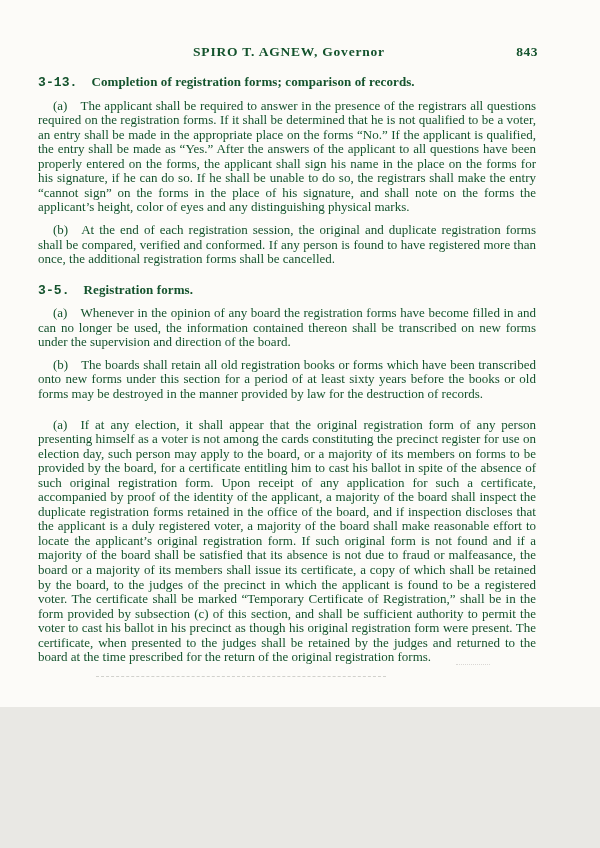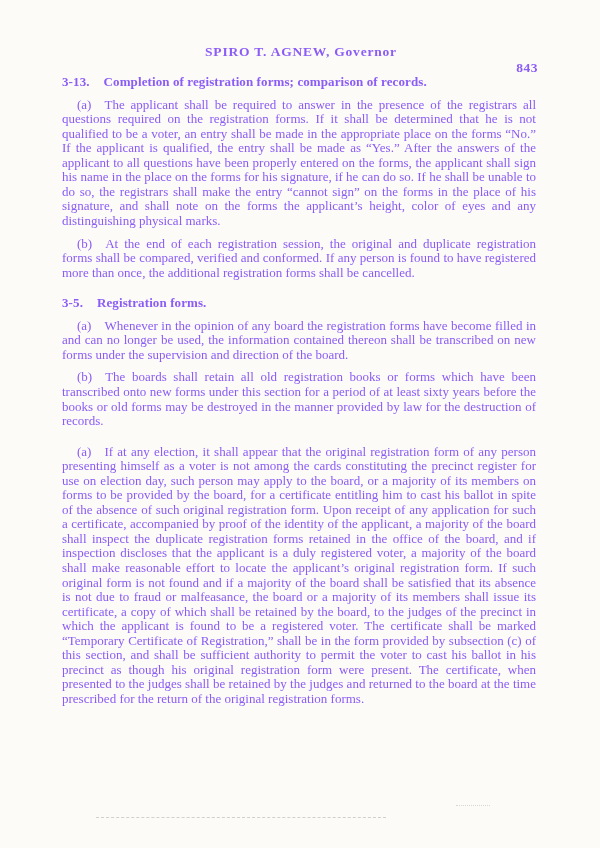--- a/index.html
+++ b/index.html
@@ -3,56 +3,57 @@
 <meta charset="utf-8">
 <style>
   html, body {
     margin: 0;
     padding: 0;
     background: #e9e8e4;
   }
   .page {
     position: relative;
     width: 600px;
-    height: 848px;
+    height: 707px;
     margin: 0 auto;
     box-sizing: border-box;
     background: #fcfbf8;
-    color: #8b5cf6;
+    color: #14532d;
     font-family: "Liberation Serif", serif;
     font-size: 13px;
     line-height: 1.12;
-    padding: 44px 60px 0 62px;
+    padding: 44px 60px 0 38px;
     overflow: hidden;
   }
   .running-head {
     position: relative;
     text-align: center;
     font-weight: bold;
     font-size: 13.5px;
     letter-spacing: 0.8px;
     margin-bottom: 4px;
     white-space: nowrap;
   }
   .running-head .page-num {
     position: absolute;
     right: 2px;
-    top: 16px;
+    top: 0;
     letter-spacing: 0.5px;
   }
   .section {
     margin-top: 16px;
   }
   .section-heading {
     font-weight: bold;
     font-size: 13px;
     letter-spacing: 0.1px;
   }
   .section-heading .heading-number {
     padding-right: 14px;
+    font-family: Liberation Mono, monospace;
   }
   p.para {
     margin: 8px 4px 0 0;
     text-align: justify;
     text-indent: 15px;
   }
   p.para .plabel {
     padding-right: 13px;
   }
   .scan-artifact-line {

